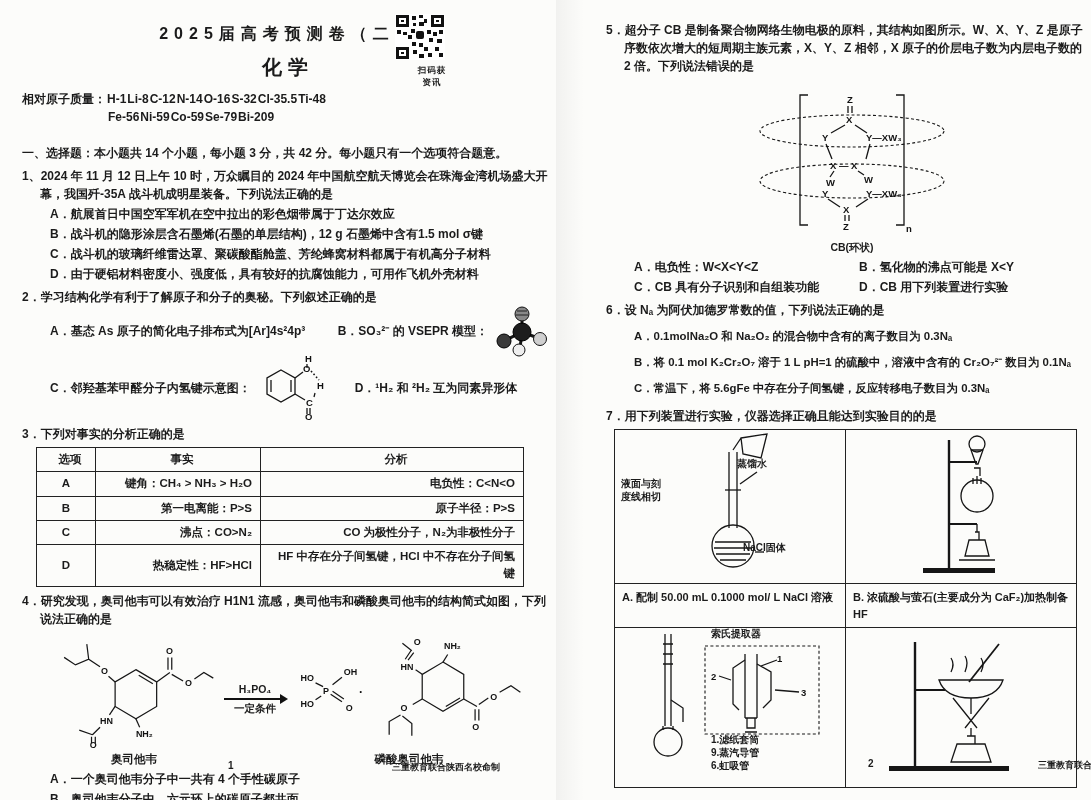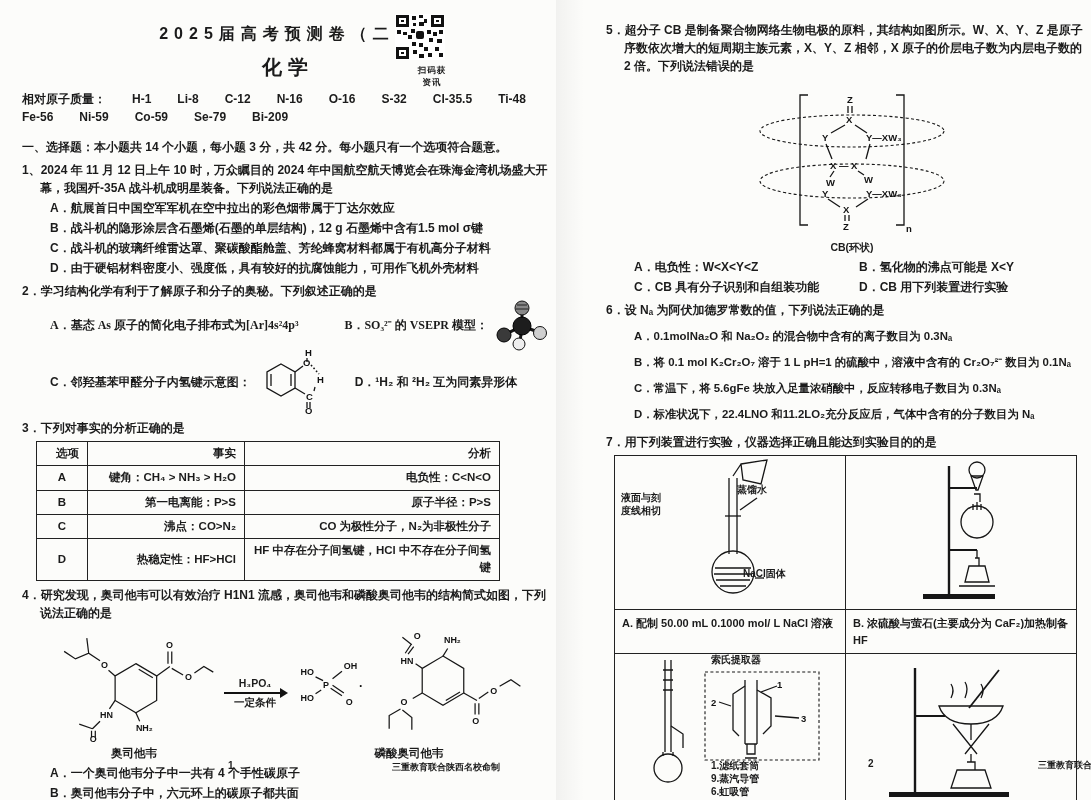--- a/index.html
+++ b/index.html
@@ -7,31 +7,31 @@
          color:#1b1b1b;font-family:"Liberation Sans",sans-serif;font-weight:700;}
   .paper::before{content:"";position:absolute;left:556px;top:0;width:40px;height:100%;
          background:linear-gradient(90deg,rgba(0,0,0,0.045),rgba(0,0,0,0) 70%);pointer-events:none;}
   .col{position:absolute;top:10px;font-size:12px;line-height:1.5;}
   .col-left{left:22px;width:532px;}
   .col-right{left:606px;top:16px;width:478px;}
   .exam-title{text-align:center;font-size:16px;letter-spacing:6px;margin-top:12px;}
   .subject-title{text-align:center;font-size:20px;letter-spacing:6px;margin-top:6px;}
   .qr{position:absolute;left:393px;top:14px;width:54px;text-align:center;}
   .qr-cap{font-size:8.5px;margin-top:1px;letter-spacing:1px;margin-left:24px;}
-  .masses{display:flex;gap:26px;margin-top:8px;white-space:nowrap;}
-  .masses2{margin-top:0;}
-  .section-h{margin-top:12px;}
+  .masses{display:flex;gap:1px;margin-top:8px;white-space:nowrap;}
+  .masses2{margin-left:86px;margin-top:0;}
+  .section-h{margin-top:18px;}
   .q{margin-top:5px;}
   .stem{padding-left:18px;text-indent:-18px;}
   .opt{margin:2px 0 2px 28px;}
   .optrow{display:flex;align-items:center;margin-left:28px;gap:8px;}
-  .spread{justify-content:space-between;padding-right:6px;font-family:Liberation Serif, serif;}
+  .spread{justify-content:space-between;padding-right:6px;}
   table.facts{border-collapse:collapse;margin:4px 0 2px 14px;font-size:11.5px;}
   table.facts td,table.facts th{border:1.2px solid #222;padding:3px 8px;text-align:right;}
-  table.facts th{}
+  table.facts th{text-align:center;padding-left:16px;}
   table.facts td.c{text-align:center;}
   .figrow{display:flex;align-items:center;justify-content:center;gap:4px;margin:2px 0;}
   .mol{text-align:center;}
   .mol-label{font-size:11.5px;margin-top:-2px;}
   .rxn-arrow{display:flex;flex-direction:column;align-items:center;font-size:10.5px;line-height:1.2;}
   .arrow-shaft{position:relative;width:62px;height:2px;background:#111;margin:2px 0;}
   .arrow-shaft::after{content:"";position:absolute;right:-2px;top:-4px;border-left:8px solid #111;
       border-top:5px solid transparent;border-bottom:5px solid transparent;}
   .grid2{display:grid;grid-template-columns:1fr 1fr;margin-left:28px;row-gap:2px;}
   .q6 .opt{margin-top:9px;font-size:11.4px;}
@@ -54,21 +54,21 @@
   <div class="col col-left">
 
     <div class="exam-title">2025届高考预测卷（二）</div>
     <div class="subject-title">化学</div>
 
     <div class="masses">
       <span>相对原子质量：</span>
       <span>H-1</span>
       <span>Li-8</span>
       <span>C-12</span>
-      <span>N-16</span>
+      <span>N-14</span>
       <span>O-16</span>
       <span>S-32</span>
       <span>Cl-35.5</span>
       <span>Ti-48</span>
     </div>
     <div class="masses masses2">
       <span>Fe-56</span>
       <span>Ni-59</span>
       <span>Co-59</span>
       <span>Se-79</span>
@@ -310,41 +310,40 @@
         <span>B．氢化物的沸点可能是 X&lt;Y</span>
         <span>C．CB 具有分子识别和自组装功能</span>
         <span>D．CB 用下列装置进行实验</span>
       </div>
     </div>
 
     <div class="q q6">
       <div class="stem">6．设 Nₐ 为阿伏加德罗常数的值，下列说法正确的是</div>
       <div class="opt">A．0.1molNa₂O 和 Na₂O₂ 的混合物中含有的离子数目为 0.3Nₐ</div>
       <div class="opt">B．将 0.1 mol  K₂Cr₂O₇ 溶于 1 L pH=1 的硫酸中，溶液中含有的 Cr₂O₇²⁻ 数目为 0.1Nₐ</div>
-      <div class="opt">C．常温下，将 5.6gFe 块放入足量浓硝酸中，反应转移电子数目为 0.3Nₐ</div>
-      <div class="opt">D．标准状况下，22.4LNO 和11.2LO₂充分反应后，气体中含有的分子数目为 Nₐ</div>
+      <div class="opt">C．常温下，将 5.6gFe 中存在分子间氢键，反应转移电子数目为 0.3Nₐ</div>
     </div>
 
     <div class="q" style="margin-top:10px">
       <div class="stem">7．用下列装置进行实验，仪器选择正确且能达到实验目的的是</div>
       <table class="appa">
         <tbody>
             <tr>
           <td class="imgcell">
             <svg width="170" height="144" viewBox="0 0 170 144">
               <path class="sline" d="M96 6 L122 2 L116 26 L98 22 Z M96 6 L88 18"></path>
               <path class="sline" d="M84 20 L84 96 M92 20 L92 96"></path>
               <line x1="80" y1="58" x2="96" y2="58" class="sline"></line>
               <circle cx="88" cy="114" r="21" class="sline"></circle>
               <path class="sline" d="M70 110 L106 110 M69 116 L107 116 M71 122 L105 122 M75 128 L101 128"></path>
               <line x1="112" y1="40" x2="95" y2="52" class="sline"></line>
               <line x1="110" y1="120" x2="119" y2="120" class="sline"></line>
             </svg>
             <div class="applabel" style="left:122px;top:28px">蒸馏水</div>
-            <div class="applabel" style="left:6px;top:36px;width:46px">液面与刻度线相切</div>
+            <div class="applabel" style="left:6px;top:48px;width:46px">液面与刻度线相切</div>
             <div class="applabel" style="left:128px;top:112px">NaCl固体</div>
           </td>
           <td class="imgcell">
             <svg width="120" height="144" viewBox="0 0 120 144">
               <line x1="48" y1="8" x2="48" y2="136" class="sline" style="stroke-width:2.4"></line>
               <rect x="22" y="136" width="72" height="5" fill="#161616"></rect>
               <line x1="48" y1="30" x2="76" y2="30" class="sline" style="stroke-width:2"></line>
               <line x1="48" y1="92" x2="76" y2="92" class="sline" style="stroke-width:2"></line>
               <circle cx="76" cy="12" r="8" class="sline"></circle>
               <path class="sline" d="M70 18 L82 18 L77 32 L75 32 Z"></path>

